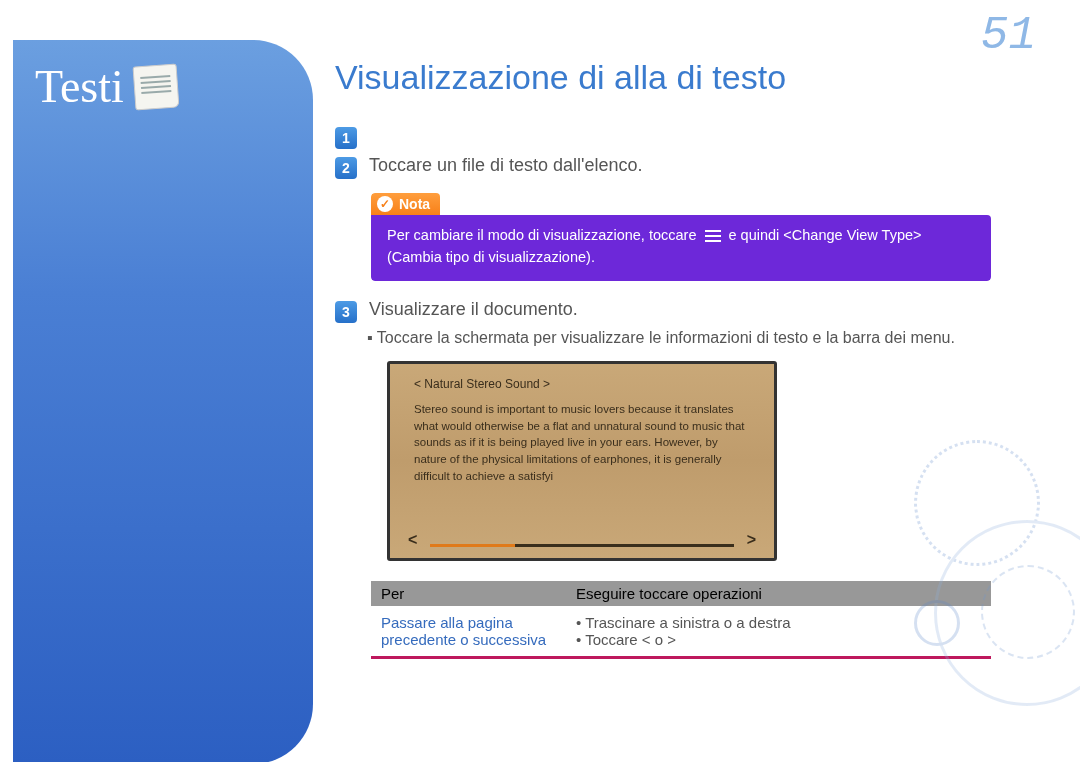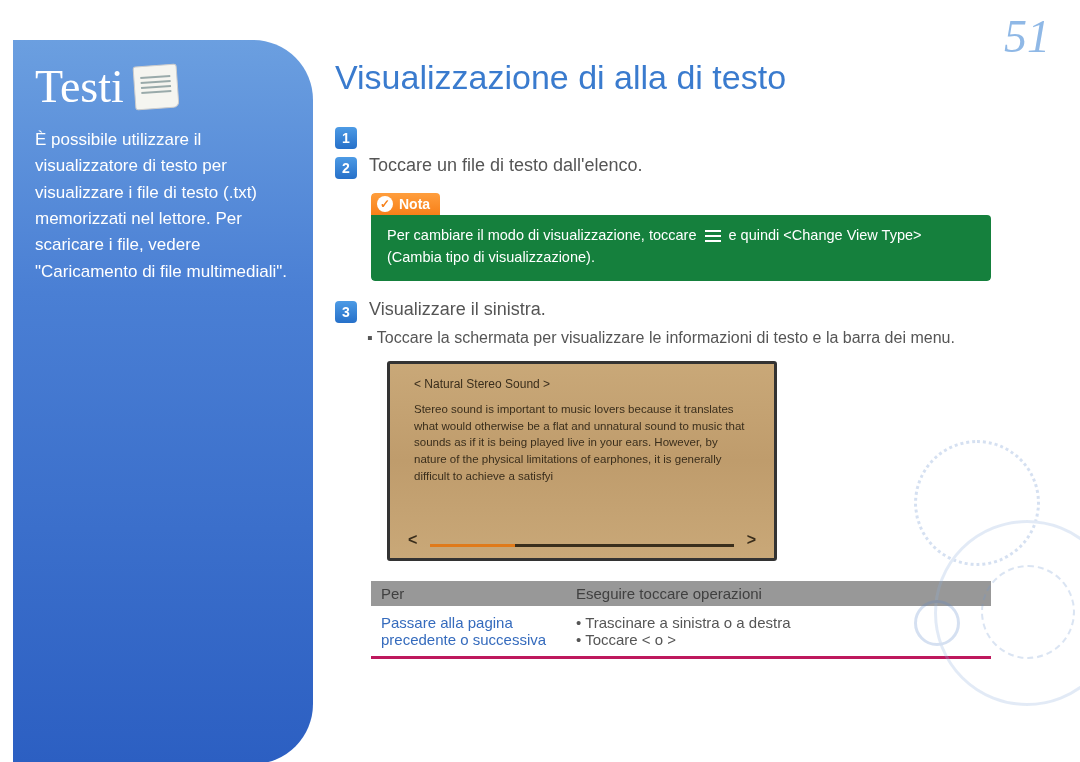--- a/index.html
+++ b/index.html
@@ -8,24 +8,24 @@
     width: 1080px;
     height: 762px;
     font-family: Arial, Helvetica, sans-serif;
     background: #fff;
     position: relative;
     overflow: hidden;
   }
   .page-number {
     position: absolute;
     top: 10px;
-    right: 30px;
+    right: 44px;
     font-size: 46px;
     font-style: italic;
-    font-family: Liberation Serif, serif;
+    font-family: Liberation Mono, monospace;
     color: #8fb8e6;
     font-weight: 300;
   }
   .sidebar {
     position: absolute;
     left: 13px;
     top: 40px;
     width: 300px;
     height: 724px;
     background: linear-gradient(180deg, #6b9fe0 0%, #4a7fd4 35%, #2c5fc2 100%);
@@ -155,21 +155,21 @@
     gap:6px;
     border-radius: 4px 4px 0 0;
   }
   .check-circle{
     width:16px;height:16px;border-radius:50%;
     background:#fff;color:#f78019;
     display:flex;align-items:center;justify-content:center;
     font-size:12px;font-weight:bold;
   }
   .note-body {
-    background: #15803d;
+    background: #6d28d9;
     color: #fff;
     font-size: 14.5px;
     line-height: 1.5;
     padding: 10px 16px 12px 16px;
     border-radius: 0 4px 4px 4px;
   }
   .bullet-line {
     margin: 6px 0 14px 32px;
     font-size: 16px;
     color: #555;
@@ -213,21 +213,21 @@
     background:#e07a1a;
   }
   .ops-table {
     margin-left: 36px;
     width: 620px;
     border-collapse: collapse;
     font-size: 15px;
   }
   .ops-table th {
     background: #989898;
-    color: #404040;
+    color: #000000;
     font-weight: normal;
     text-align: left;
     padding: 4px 10px;
   }
   .ops-table th:first-child{width:175px;}
   .ops-table td {
     padding: 8px 10px;
     vertical-align: top;
     color: #555;
     border-bottom: 3px solid #be185d;
@@ -254,21 +254,20 @@
 </head>
 <body>
 
 <div class="page-number">51</div>
 
 <div class="sidebar">
   <div class="sidebar-title">
     <span>Testi</span>
     <span class="note-icon-big"></span>
   </div>
-  <div class="sidebar-text">È possibile utilizzare il visualizzatore di testo per visualizzare i file di testo (.txt) memorizzati nel lettore. Per scaricare i file, vedere "Caricamento di file multimediali".</div>
 </div>
 
 <div class="main">
   <h1 class="main-title">Visualizzazione di alla di testo</h1>
 
   <div class="step">
     <span class="step-num">1</span>
   </div>
 
   <div class="step">
@@ -283,21 +282,21 @@
     </div>
     <div class="note-body">
       Per cambiare il modo di visualizzazione, toccare
       <span class="hamburger-icon"><span></span><span></span><span></span></span>
       e quindi &lt;Change View Type&gt; (Cambia tipo di visualizzazione).
     </div>
   </div>
 
   <div class="step">
     <span class="step-num">3</span>
-    <span>Visualizzare il sinistra.</span>
+    <span>Visualizzare il documento.</span>
   </div>
 
   <div class="bullet-line">
     ▪ <span>Toccare la schermata per visualizzare le informazioni di testo e la barra dei menu.</span>
   </div>
 
   <div class="parchment">
     <div class="title">&lt; Natural Stereo Sound &gt;</div>
     <div>Stereo sound is important to music lovers because it translates what would otherwise be a flat and unnatural sound to music that sounds as if it is being played live in your ears. However, by nature of the physical limitations of earphones, it is generally difficult to achieve a satisfyi</div>
     <div class="bar"></div>

